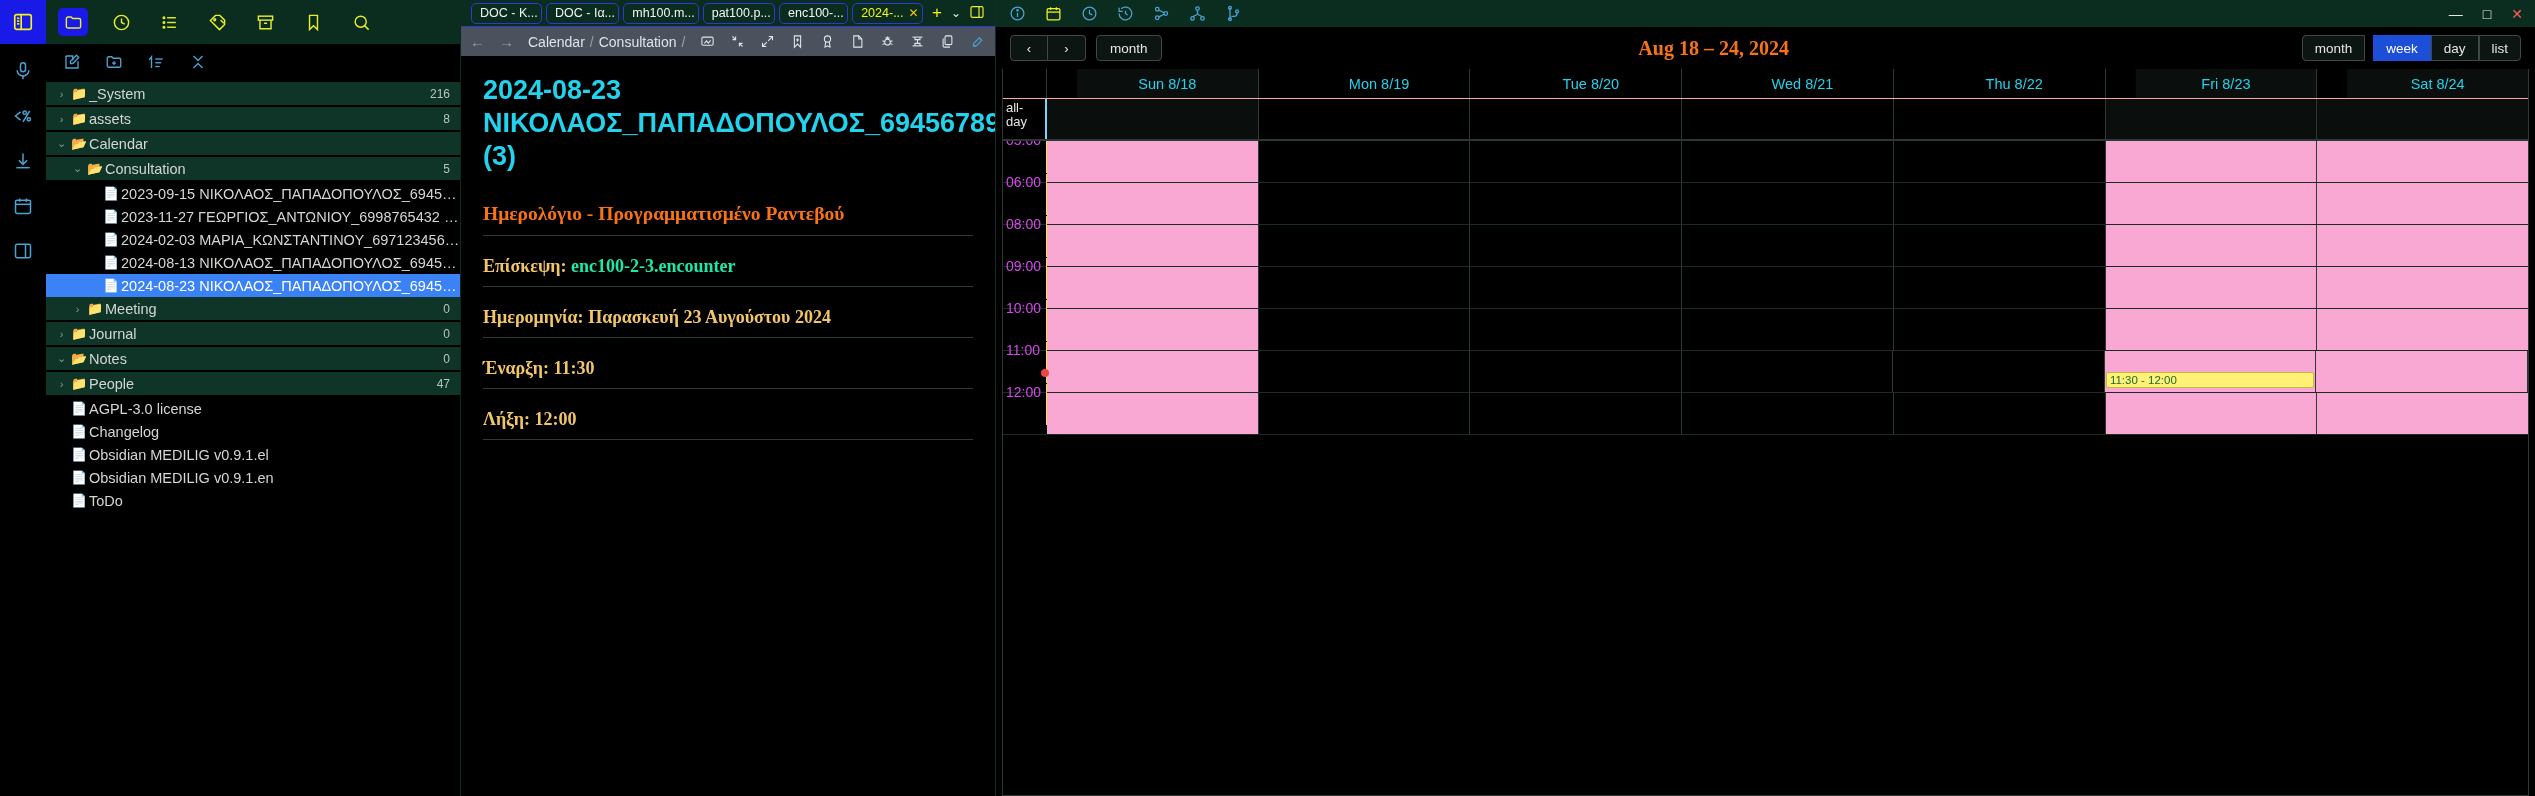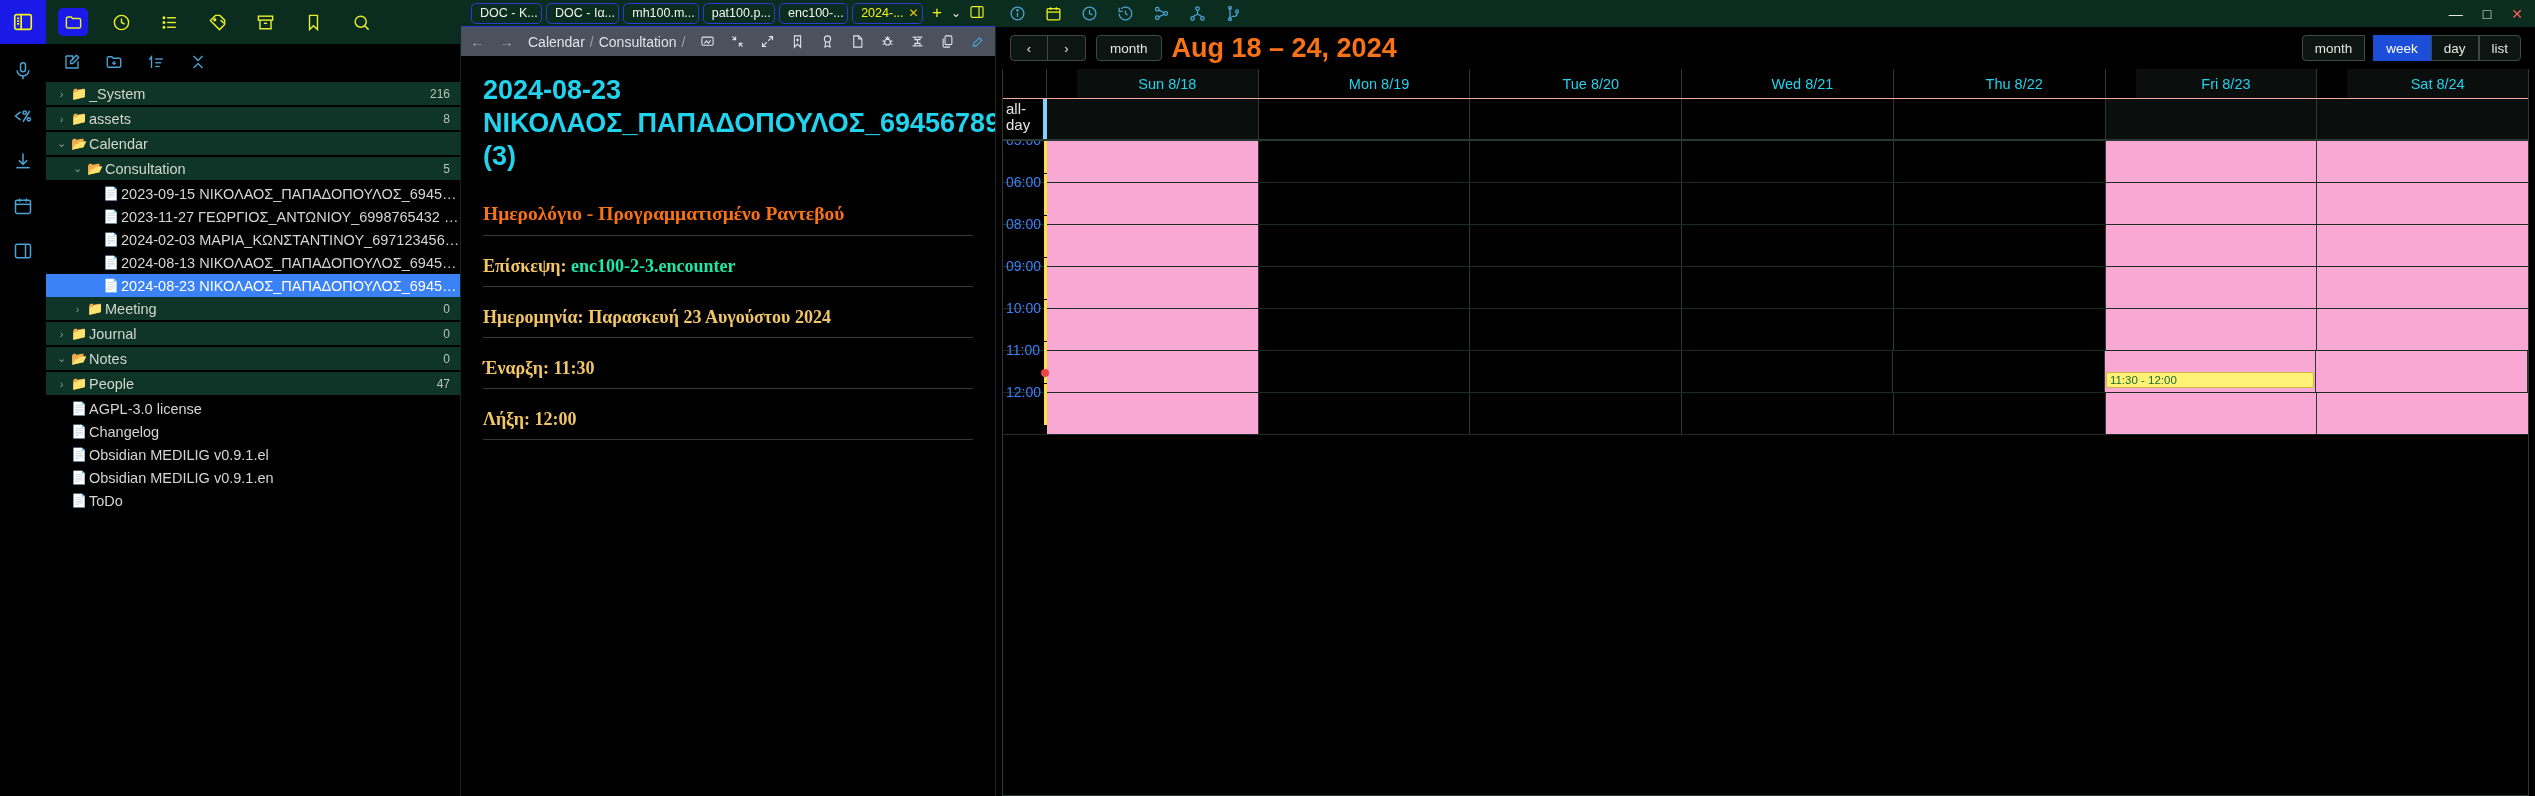--- a/index.html
+++ b/index.html
@@ -99,22 +99,22 @@
     width:38px; height:26px; border:1px solid #3c4a43; background:#0d1512;
     color:#e4e7e3; display:flex; align-items:center; justify-content:center; font-size:13px;
   }
   .navbtn:first-child { border-radius:4px 0 0 4px; }
   .navbtn:last-child { border-radius:0 4px 4px 0; border-left:none; }
   .todaybtn {
     height:26px; padding:0 13px; border:1px solid #3c4a43; border-radius:4px;
     background:#0d1512; color:#e4e7e3; font-size:13.5px; display:flex; align-items:center;
   }
   .caltitle {
-    flex:1; text-align:left; color:#f97316; font-size:27px; font-weight:700;
-    font-family:Liberation Sans, sans-serif;
+    flex:1; text-align:center; color:#f97316; font-size:20px; font-weight:700;
+    font-family:Liberation Serif, serif;
   }
   .viewbtns { display:flex; }
   .vbtn {
     height:26px; padding:0 12px; border:1px solid #3c4a43; background:#0d1512;
     color:#e4e7e3; font-size:13.5px; display:flex; align-items:center;
   }
   .vbtn.active { background:#1d4ed8; color:#fff; border-color:#1d4ed8;margin-left:8px; }
   .vbtn:first-child { border-radius:4px 0 0 4px;margin-left:36px; }
   .vbtn:last-child { border-radius:0 4px 4px 0; }
 
@@ -122,30 +122,30 @@
   .dayhead { display:flex; height:30px; border-bottom:1px solid #fca5a5;gap:30px; }
   .gutter { width:44px; flex:0 0 44px; border-right:1px solid #2a3a33; }
   .dcell {
     flex:1; display:flex; align-items:center; justify-content:center;
     color:#22d3ee; font-size:14.5px; border-right:1px solid #2a3a33;
   }
   .dcell:last-child { border-right:none; }
   .dcell.weekend { background:#0a0f0d; }
 
   .allday { display:flex; height:42px; border-bottom:2px solid #2a3a33; }
-  .allday .lbl { width:44px; flex:0 0 44px; color:#e4e7e3; font-size:15px; padding:2px 3px; line-height:1.05; border-right:4px solid #7dd3fc; }
+  .allday .lbl { width:44px; flex:0 0 44px; color:#e4e7e3; font-size:13px; padding:2px 3px; line-height:1.05; border-right:2px solid #7dd3fc; }
   .allday .ac { flex:1; border-right:1px solid #2a3a33; }
   .allday .ac:last-child { border-right:none; }
   .allday .ac.weekend { background:#0a0f0d; }
 
   .slots { flex:1; overflow:hidden; position:relative; }
   .slotrow { display:flex; height:42px; border-bottom:1px solid #1e2b25; position:relative; }
   .slotrow .tlbl {
-    width:44px; flex:0 0 44px; color:#3b82f6; font-size:14px;
-    padding-left:3px; border-right:3px solid #fde047; position:relative; top:-9px;
+    width:44px; flex:0 0 44px; color:#d946ef; font-size:14px;
+    padding-left:3px; border-right:1px solid #fde047; position:relative; top:-9px;
   }
   .slotrow .sc { flex:1; border-right:1px solid #2a3a33; position:relative; }
   .slotrow .sc:last-child { border-right:none; }
   .slotrow .sc.weekend { background:#f9a8d4; }
   .nowline { position:absolute; left:38px; width:8px; height:8px; background:#ef4444; border-radius:50%; }
   .event {
     position:absolute; left:1px; right:1px; background:#fff176; border:1px solid #c9b841;
     color:#1c6b35; font-size:11.5px; padding:1px 3px; border-radius:2px; overflow:hidden;
     white-space:nowrap;
   }

